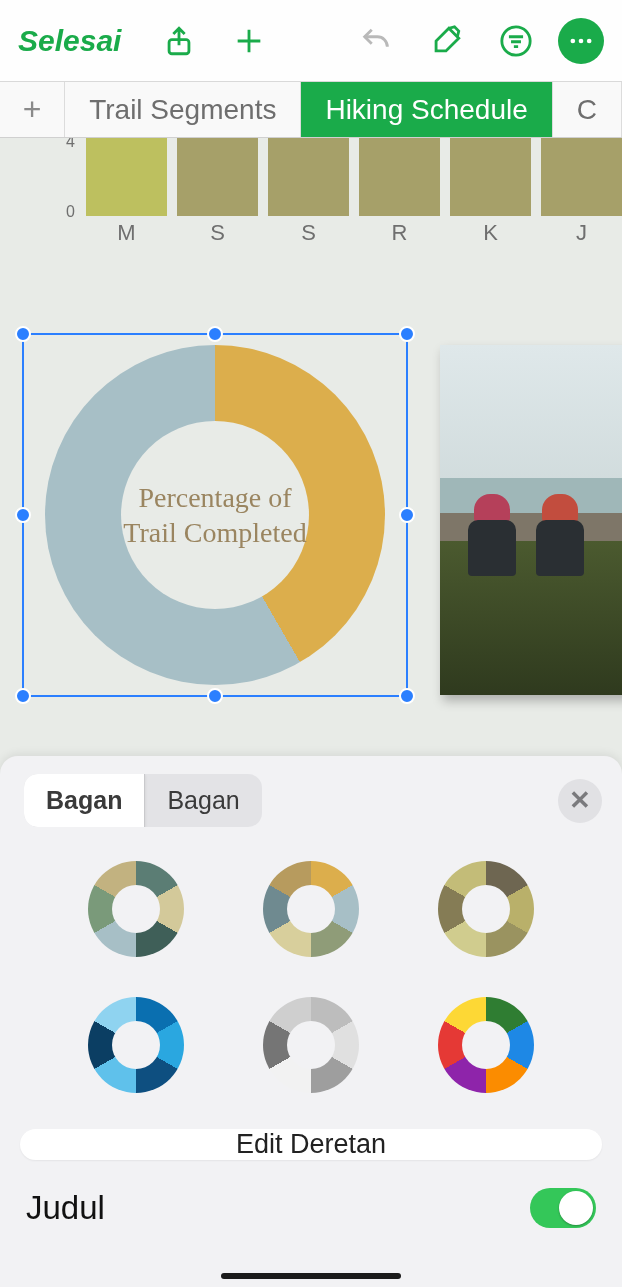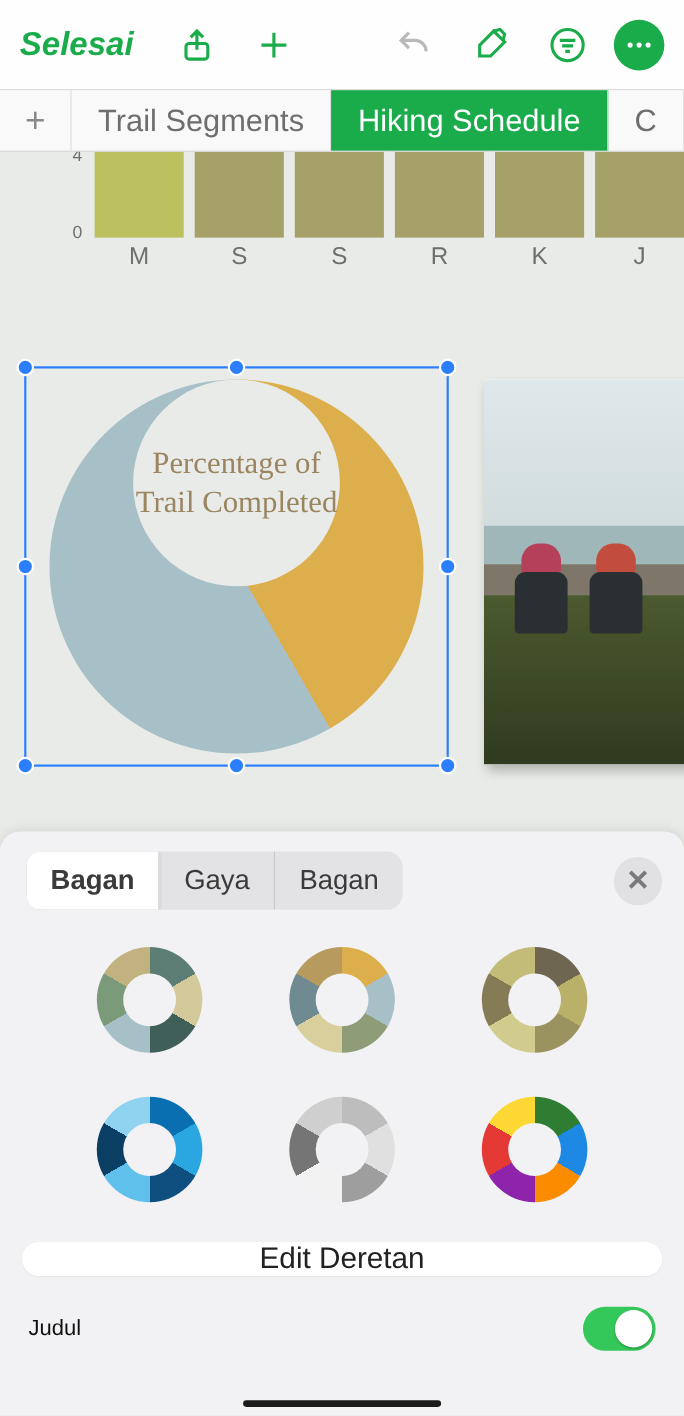--- a/index.html
+++ b/index.html
@@ -101,21 +101,21 @@
   .handle {
     position:absolute; width:16px; height:16px; background:#2b7fff; border:2px solid #fff; border-radius:50%;
   }
   .donut-wrap{
     position:absolute; left:30px; top:202px; width:370px; height:350px;
     display:flex; align-items:center; justify-content:center;
   }
   .donut{
     width:340px; height:340px; border-radius:50%;
     background: conic-gradient(#dcae4c 0deg 150deg, #a7bfc6 150deg 360deg);
-    display:flex; justify-content:center;
+    display:flex; align-items:center; justify-content:center;
   }
   .donut-hole{
     width:188px; height:188px; border-radius:50%; background:#e8ebe7;
     display:flex; align-items:center; justify-content:center; text-align:center;
   }
   .donut-title{
     font-family: Georgia, 'Times New Roman', serif;
     color:#9a8560; font-size:28px; line-height:1.25;
   }
 
@@ -179,21 +179,21 @@
     display:flex; gap:20px; padding:24px 20px 6px;flex-direction:column;
   }
   .big-btn{
     flex:1; height:80px; background:#fff; border:none; border-radius:16px;
     font-size:27px; color:#222; box-shadow:0 1px 2px rgba(0,0,0,.06);
   }
 
   .title-row{
     display:flex; align-items:center; padding:22px 26px 0; gap:12px;
   }
-  .title-label{ font-size:20px; color:#111; }
+  .title-label{ font-size:33px; color:#111; }
   .switch{
     margin-left:auto; width:66px; height:40px; border-radius:20px; background:#34c759;
     position:relative;
   }
   .switch::after{
     content:''; position:absolute; right:3px; top:3px; width:34px; height:34px; border-radius:50%;
     background:#fff; box-shadow:0 1px 2px rgba(0,0,0,.3);
   }
 
   .home-ind{
@@ -305,21 +305,20 @@
         <div class="hat"></div>
         <div class="body"></div>
       </div>
   </div>
 </div>
 
 <div class="panel">
   <div class="seg-row">
     <div class="seg">
       <button class="seg-btn active">Bagan</button>
-      <button class="seg-btn">Gaya</button>
       <button class="seg-btn">Bagan</button>
     </div>
     <div class="close-x">✕</div>
   </div>
 
   <div class="styles-grid" id="styles-grid">
       <div class="style-swatch" style="background: conic-gradient(rgb(91, 125, 116) 0deg, rgb(91, 125, 116) 60deg, rgb(211, 201, 154) 60deg, rgb(211, 201, 154) 120deg, rgb(63, 95, 88) 120deg, rgb(63, 95, 88) 180deg, rgb(167, 191, 198) 180deg, rgb(167, 191, 198) 240deg, rgb(122, 154, 122) 240deg, rgb(122, 154, 122) 300deg, rgb(194, 178, 128) 300deg, rgb(194, 178, 128) 360deg);"></div>
       <div class="style-swatch" style="background: conic-gradient(rgb(220, 174, 76) 0deg, rgb(220, 174, 76) 60deg, rgb(167, 191, 198) 60deg, rgb(167, 191, 198) 120deg, rgb(143, 156, 120) 120deg, rgb(143, 156, 120) 180deg, rgb(216, 207, 156) 180deg, rgb(216, 207, 156) 240deg, rgb(111, 138, 144) 240deg, rgb(111, 138, 144) 300deg, rgb(183, 155, 94) 300deg, rgb(183, 155, 94) 360deg);"></div>
       <div class="style-swatch" style="background: conic-gradient(rgb(110, 102, 81) 0deg, rgb(110, 102, 81) 60deg, rgb(185, 176, 106) 60deg, rgb(185, 176, 106) 120deg, rgb(154, 147, 96) 120deg, rgb(154, 147, 96) 180deg, rgb(208, 204, 142) 180deg, rgb(208, 204, 142) 240deg, rgb(133, 124, 85) 240deg, rgb(133, 124, 85) 300deg, rgb(195, 188, 120) 300deg, rgb(195, 188, 120) 360deg);"></div>
       <div class="style-swatch" style="background: conic-gradient(rgb(10, 111, 176) 0deg, rgb(10, 111, 176) 60deg, rgb(42, 167, 224) 60deg, rgb(42, 167, 224) 120deg, rgb(14, 79, 128) 120deg, rgb(14, 79, 128) 180deg, rgb(95, 193, 235) 180deg, rgb(95, 193, 235) 240deg, rgb(11, 62, 99) 240deg, rgb(11, 62, 99) 300deg, rgb(143, 211, 240) 300deg, rgb(143, 211, 240) 360deg);"></div>

